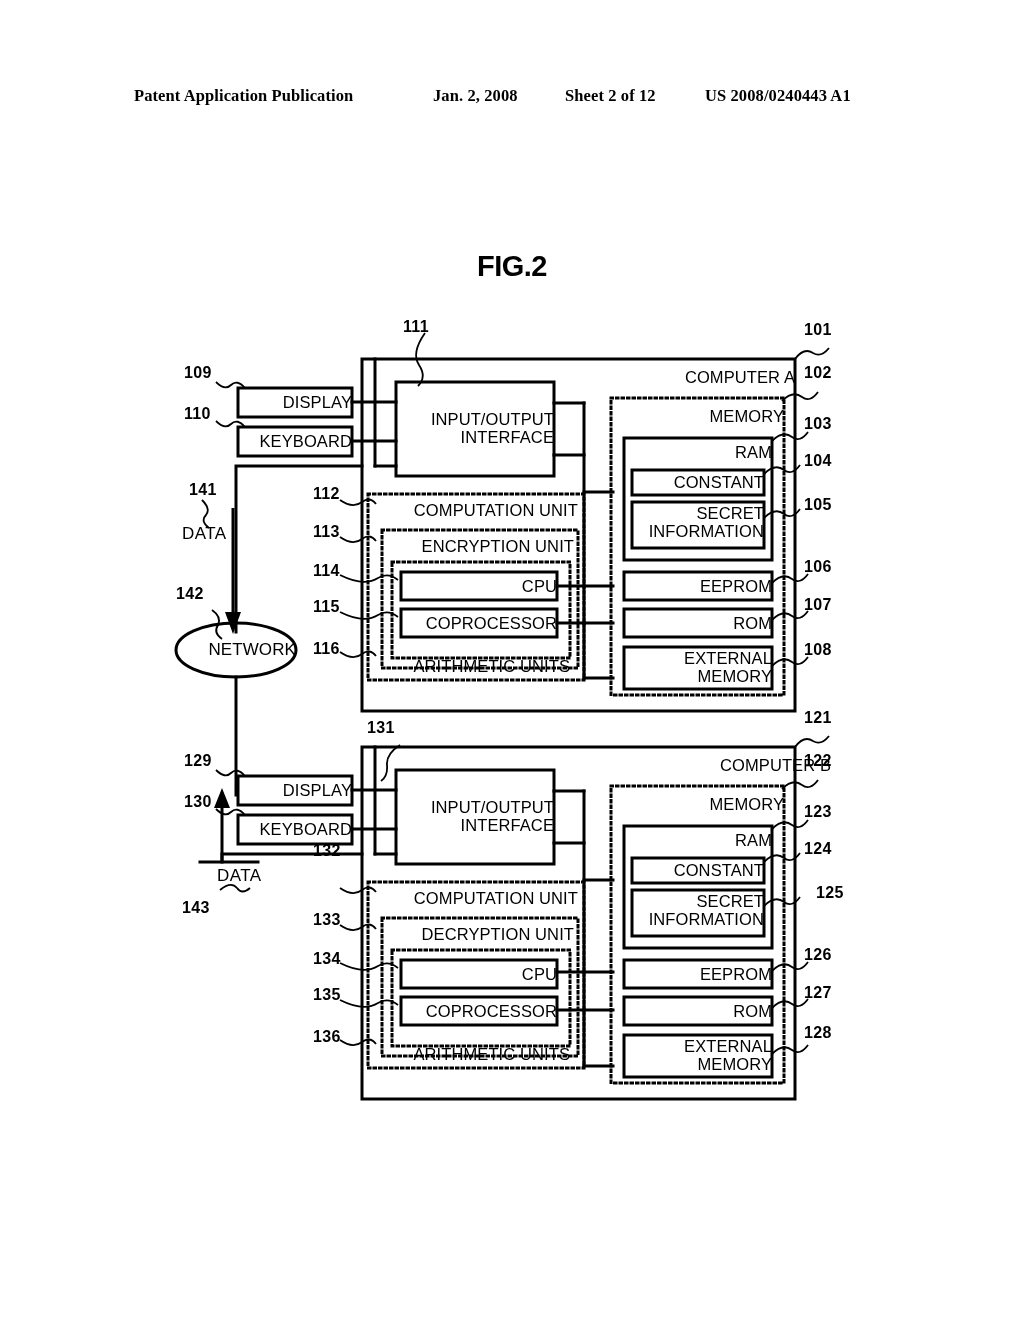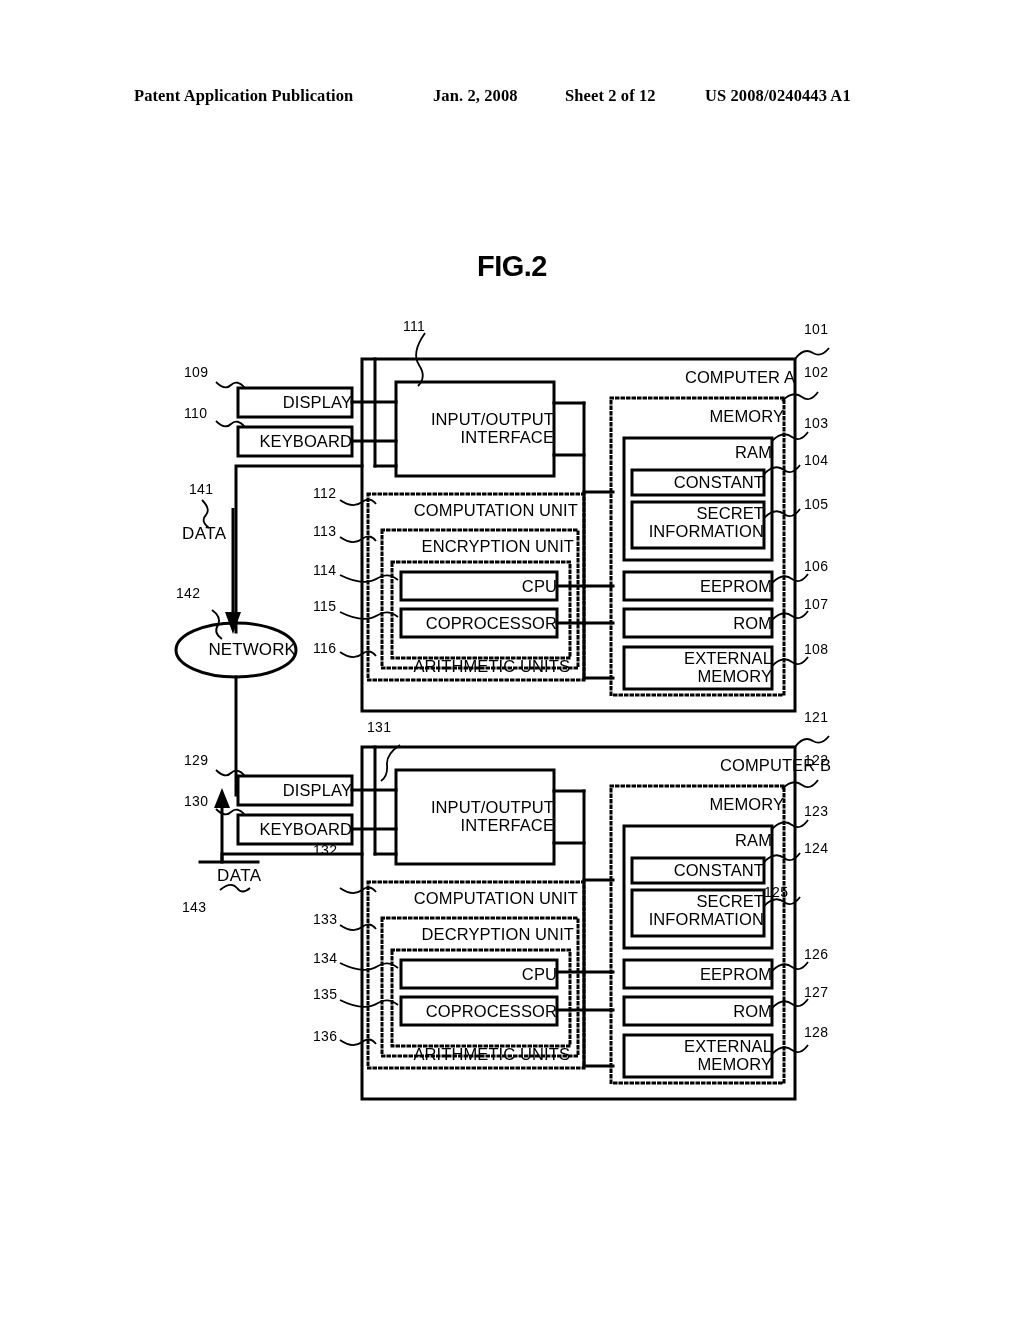--- a/index.html
+++ b/index.html
@@ -64,22 +64,22 @@
     font-size: 16.5px;
     line-height: 1.06;
     text-align: right;
     white-space: nowrap;
     letter-spacing: 0.1px;
   }
 
   .refnum {
     position: absolute;
     font-family: "Liberation Sans", sans-serif;
-    font-weight: normal;
-    font-size: 14px;
+    font-weight: bold;
+    font-size: 16px;
     letter-spacing: 0.3px;
     white-space: nowrap;
   }
   .dataword {
     position: absolute;
     font-family: "Liberation Sans", sans-serif;
     font-size: 17px;
     letter-spacing: 0.4px;
     white-space: nowrap;
   }
@@ -318,16 +318,16 @@
 <div class="refnum" style="left:313px; top:911px;">133</div>
 <div class="refnum" style="left:313px; top:950px;">134</div>
 <div class="refnum" style="left:313px; top:986px;">135</div>
 <div class="refnum" style="left:313px; top:1028px;">136</div>
 <div class="refnum" style="left:367px; top:719px;">131</div>
 
 <div class="refnum" style="left:804px; top:709px;">121</div>
 <div class="refnum" style="left:804px; top:752px;">122</div>
 <div class="refnum" style="left:804px; top:803px;">123</div>
 <div class="refnum" style="left:804px; top:840px;">124</div>
-<div class="refnum" style="left:764px; top:884px;">125</div>
+<div class="refnum" style="left:816px; top:884px;">125</div>
 <div class="refnum" style="left:804px; top:946px;">126</div>
 <div class="refnum" style="left:804px; top:984px;">127</div>
 <div class="refnum" style="left:804px; top:1008px;margin-top:16px;">128</div>
 
 </body></html>

